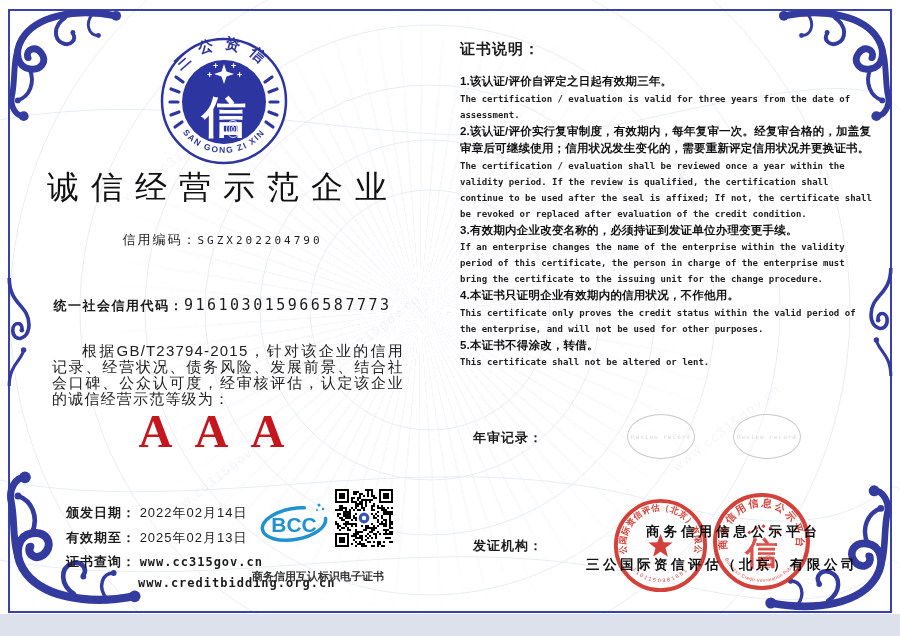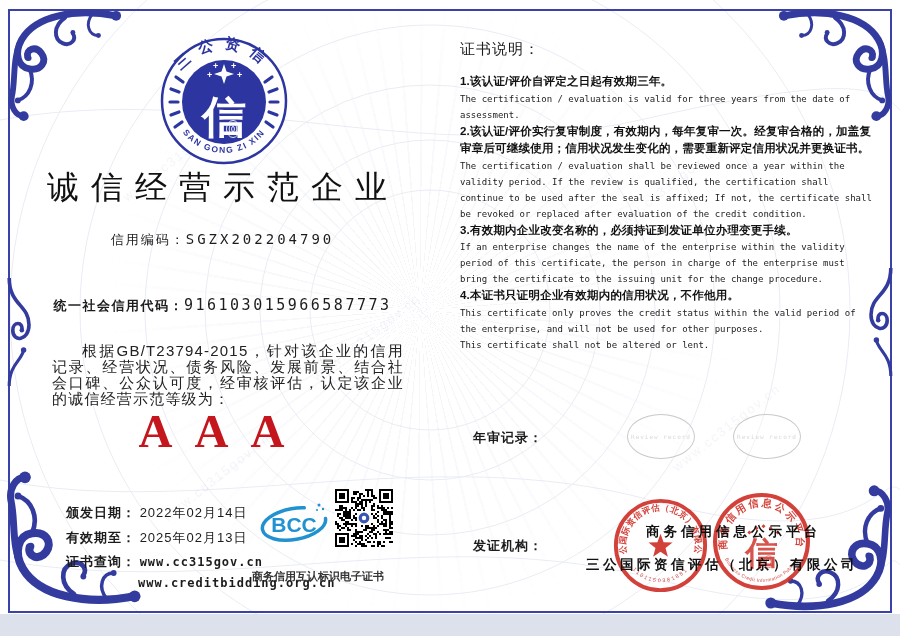--- a/index.html
+++ b/index.html
@@ -17,39 +17,39 @@
          border:2.5px solid #3a41a8;}
   .bottomstrip{position:absolute;left:0;top:614px;width:900px;height:22px;background:#dde1ec;}
   .corner{position:absolute;}
   
   .logo{position:absolute;left:159px;top:36px;}
   .title{position:absolute;left:38px;top:166px;width:370px;text-align:center;
          font-family:"Liberation Serif",serif;font-weight:normal;font-size:32px;
          letter-spacing:12px;color:#111;white-space:nowrap;}
   .codeline{position:absolute;left:40px;top:231px;width:365px;text-align:center;font-size:13px;}
   .codeline .lab{font-weight:normal;letter-spacing:2px;}
-  .codeline .val{letter-spacing:3px;font-family:"DejaVu Sans Mono",monospace;font-size:14px;}
+  .codeline .val{letter-spacing:3px;font-family:"DejaVu Sans Mono",monospace;font-size:11px;}
   .usccline{position:absolute;left:40px;top:296px;width:365px;text-align:center;font-size:13px;}
   .usccline .lab{font-weight:bold;letter-spacing:1.5px;}
   .usccline .val{letter-spacing:2.5px;font-family:"DejaVu Sans Mono",monospace;font-size:15px;}
   .para{position:absolute;left:52px;top:324px;width:352px;font-size:15px;line-height:16px;
         letter-spacing:1.2px;text-align:justify;text-indent:2em;color:#222;margin-top:19px;}
   .grade{position:absolute;left:40px;top:404px;width:365px;text-align:center;
          font-family:"Liberation Serif",serif;font-weight:bold;font-size:47px;
          letter-spacing:22px;color:#c4161c;}
   .inforow{position:absolute;left:66px;white-space:nowrap;font-size:13px;}
   .inforow .lab{font-weight:bold;letter-spacing:1px;}
   .inforow .val{letter-spacing:1px;}
   .url{font-family:"DejaVu Sans Mono",monospace;font-size:12px;font-weight:bold;letter-spacing:0;}
   .badgelab{position:absolute;font-size:11px;font-weight:bold;color:#333;white-space:nowrap;}
   
-  .noteTitle{position:absolute;left:460px;top:40px;font-size:15px;font-weight:normal;letter-spacing:1px;}
+  .noteTitle{position:absolute;left:460px;top:40px;font-size:15px;font-weight:bold;letter-spacing:1px;}
   .notes{position:absolute;left:460px;top:73px;width:414px;}
   .notes .cn{font-size:11.5px;font-weight:bold;line-height:17.5px;color:#111;letter-spacing:.2px;}
-  .notes .en{font-size:9px;line-height:16px;font-family:"DejaVu Sans Mono",monospace;color:#222;}
+  .notes .en{font-size:9px;line-height:16px;font-family:"DejaVu Sans Mono",monospace;color:#222;font-weight:bold;}
   .arLabel{position:absolute;left:473px;top:429px;font-size:13px;font-weight:bold;letter-spacing:1px;text-align:right;}
   .oval{position:absolute;width:66px;height:43px;border:1px solid #c9c9c9;border-radius:50%;
         display:flex;align-items:center;justify-content:center;background:rgba(255,255,255,.35);}
   .oval span{font-size:6px;color:#d9d9d9;letter-spacing:1px;font-family:"DejaVu Sans Mono",monospace;}
   .issLabel{position:absolute;left:473px;top:528px;font-size:13px;font-weight:bold;letter-spacing:1px;margin-top:9px;}
   .issLine1{position:absolute;left:646px;top:523px;font-size:13.5px;font-weight:bold;
             letter-spacing:4px;color:#111;z-index:6;white-space:nowrap;}
   .issLine2{position:absolute;left:586px;top:556px;font-size:13.5px;font-weight:bold;
             letter-spacing:3.5px;color:#111;z-index:6;white-space:nowrap;}
   .seal{position:absolute;z-index:4;opacity:.93;}
@@ -501,20 +501,21 @@
   <div class="noteTitle">证书说明：</div>
   <div class="notes">
     <div class="cn">1.该认证/评价自评定之日起有效期三年。</div>
     <div class="en">The certification / evaluation is valid for three years from the date of assessment.</div>
     <div class="cn">2.该认证/评价实行复审制度，有效期内，每年复审一次。经复审合格的，加盖复审章后可继续使用；信用状况发生变化的，需要重新评定信用状况并更换证书。</div>
     <div class="en">The certification / evaluation shall be reviewed once a year within the validity period. If the review is qualified, the certification shall continue to be used after the seal is affixed; If not, the certificate shall be revoked or replaced after evaluation of the credit condition.</div>
     <div class="cn">3.有效期内企业改变名称的，必须持证到发证单位办理变更手续。</div>
     <div class="en">If an enterprise changes the name of the enterprise within the validity period of this certificate, the person in charge of the enterprise must bring the certificate to the issuing unit for the change procedure.</div>
     <div class="cn">4.本证书只证明企业有效期内的信用状况，不作他用。</div>
     <div class="en">This certificate only proves the credit status within the valid period of the enterprise, and will not be used for other purposes.</div>
+    <div class="cn">5.本证书不得涂改，转借。</div>
     <div class="en">This certificate shall not be altered or lent.</div>
   </div>
 
   <div class="arLabel">年审记录：</div>
   <div class="oval" style="left:627px;top:414px">
     <span>Review record</span>
   </div>
   <div class="oval" style="left:733px;top:414px">
     <span>Review record</span>
   </div>

